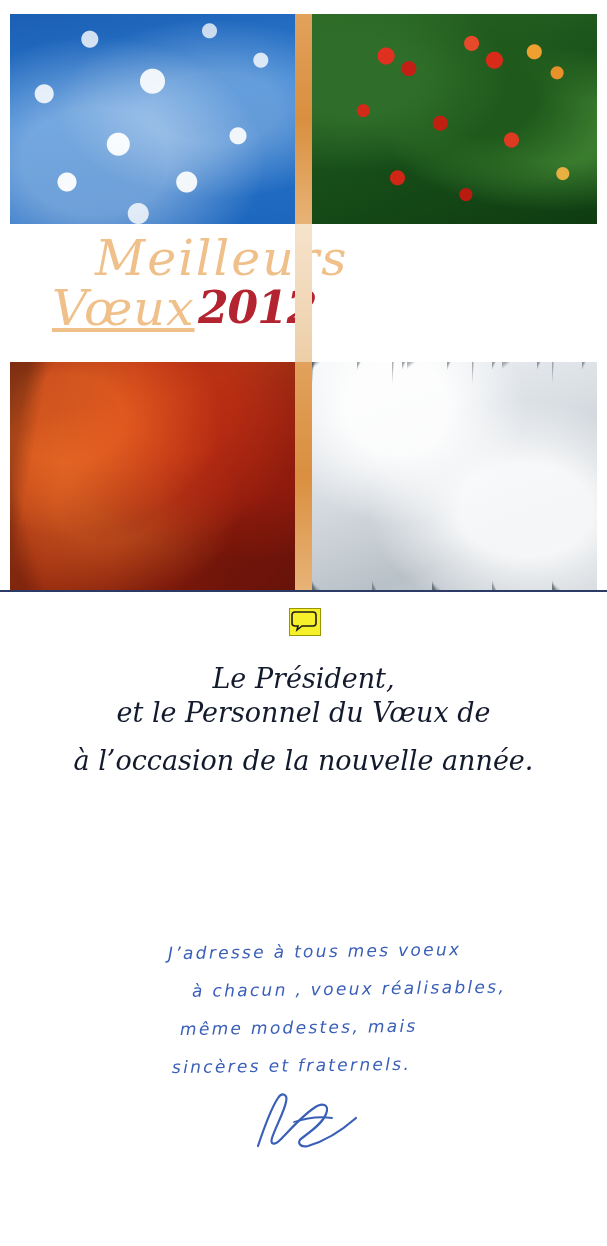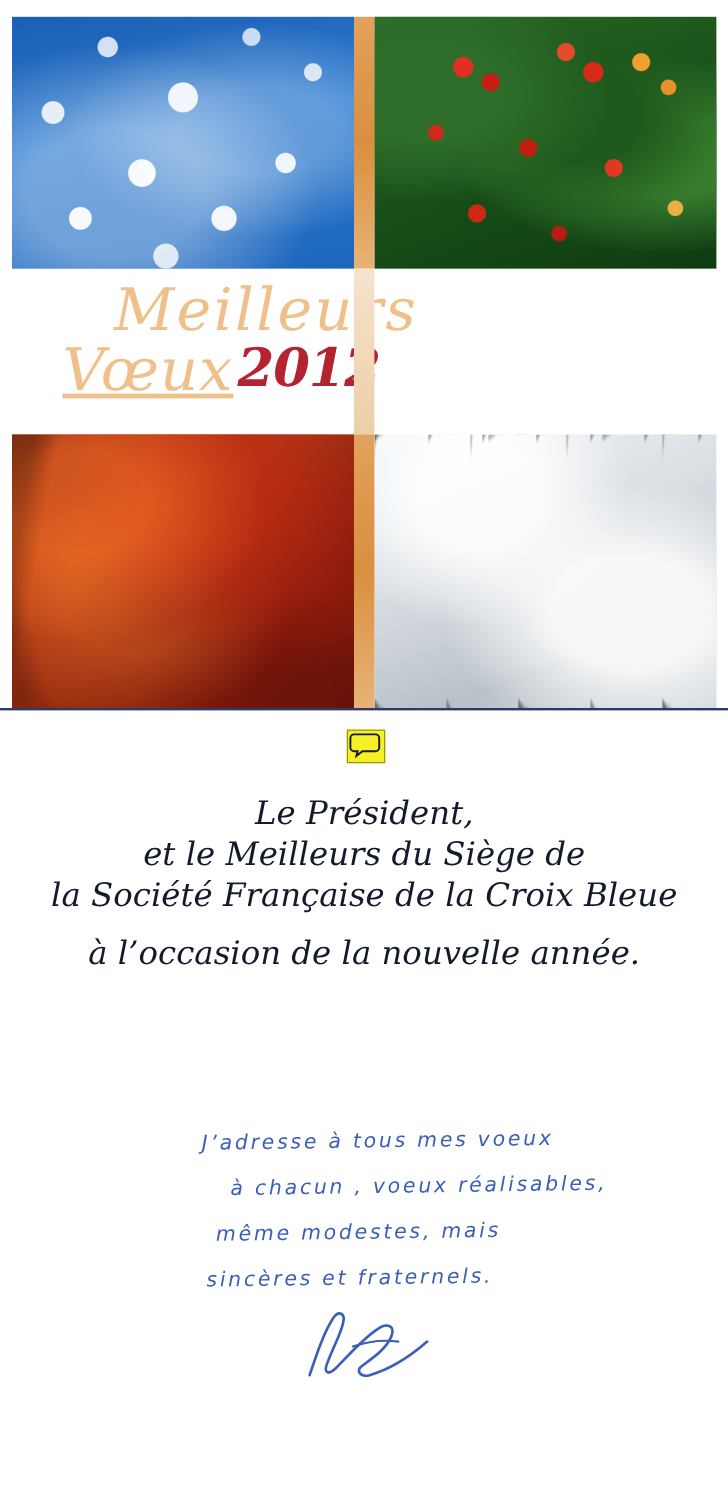--- a/index.html
+++ b/index.html
@@ -295,22 +295,21 @@
     <div class="rule"></div>
 
     <div class="speech">
       <svg width="28" height="24" viewBox="0 0 28 24">
         <path d="M5 3 H23 A3 3 0 0 1 26 6 V14 A3 3 0 0 1 23 17 H12 L7 21 L8 17 H5 A3 3 0 0 1 2 14 V6 A3 3 0 0 1 5 3 Z" fill="none" stroke="#1b1b1b" stroke-width="1.6"></path>
       </svg>
     </div>
 
     <div class="msg">
       <div class="line">Le Président,</div>
-      <div class="line">et le Meilleurs du Siège de</div>
-      <div class="line">la Société Française de la Croix Bleue</div>
+      <div class="line">et le Personnel du Vœux de</div>
       <div class="gap"></div>
       <div class="line">à l’occasion de la nouvelle année.</div>
     </div>
 
     <div class="hand">
       <div class="hline">J’adresse  à tous mes voeux</div>
       <div class="hline">à chacun ,  voeux réalisables,</div>
       <div class="hline">même  modestes,  mais</div>
       <div class="hline">sincères  et  fraternels.</div>
     </div>

